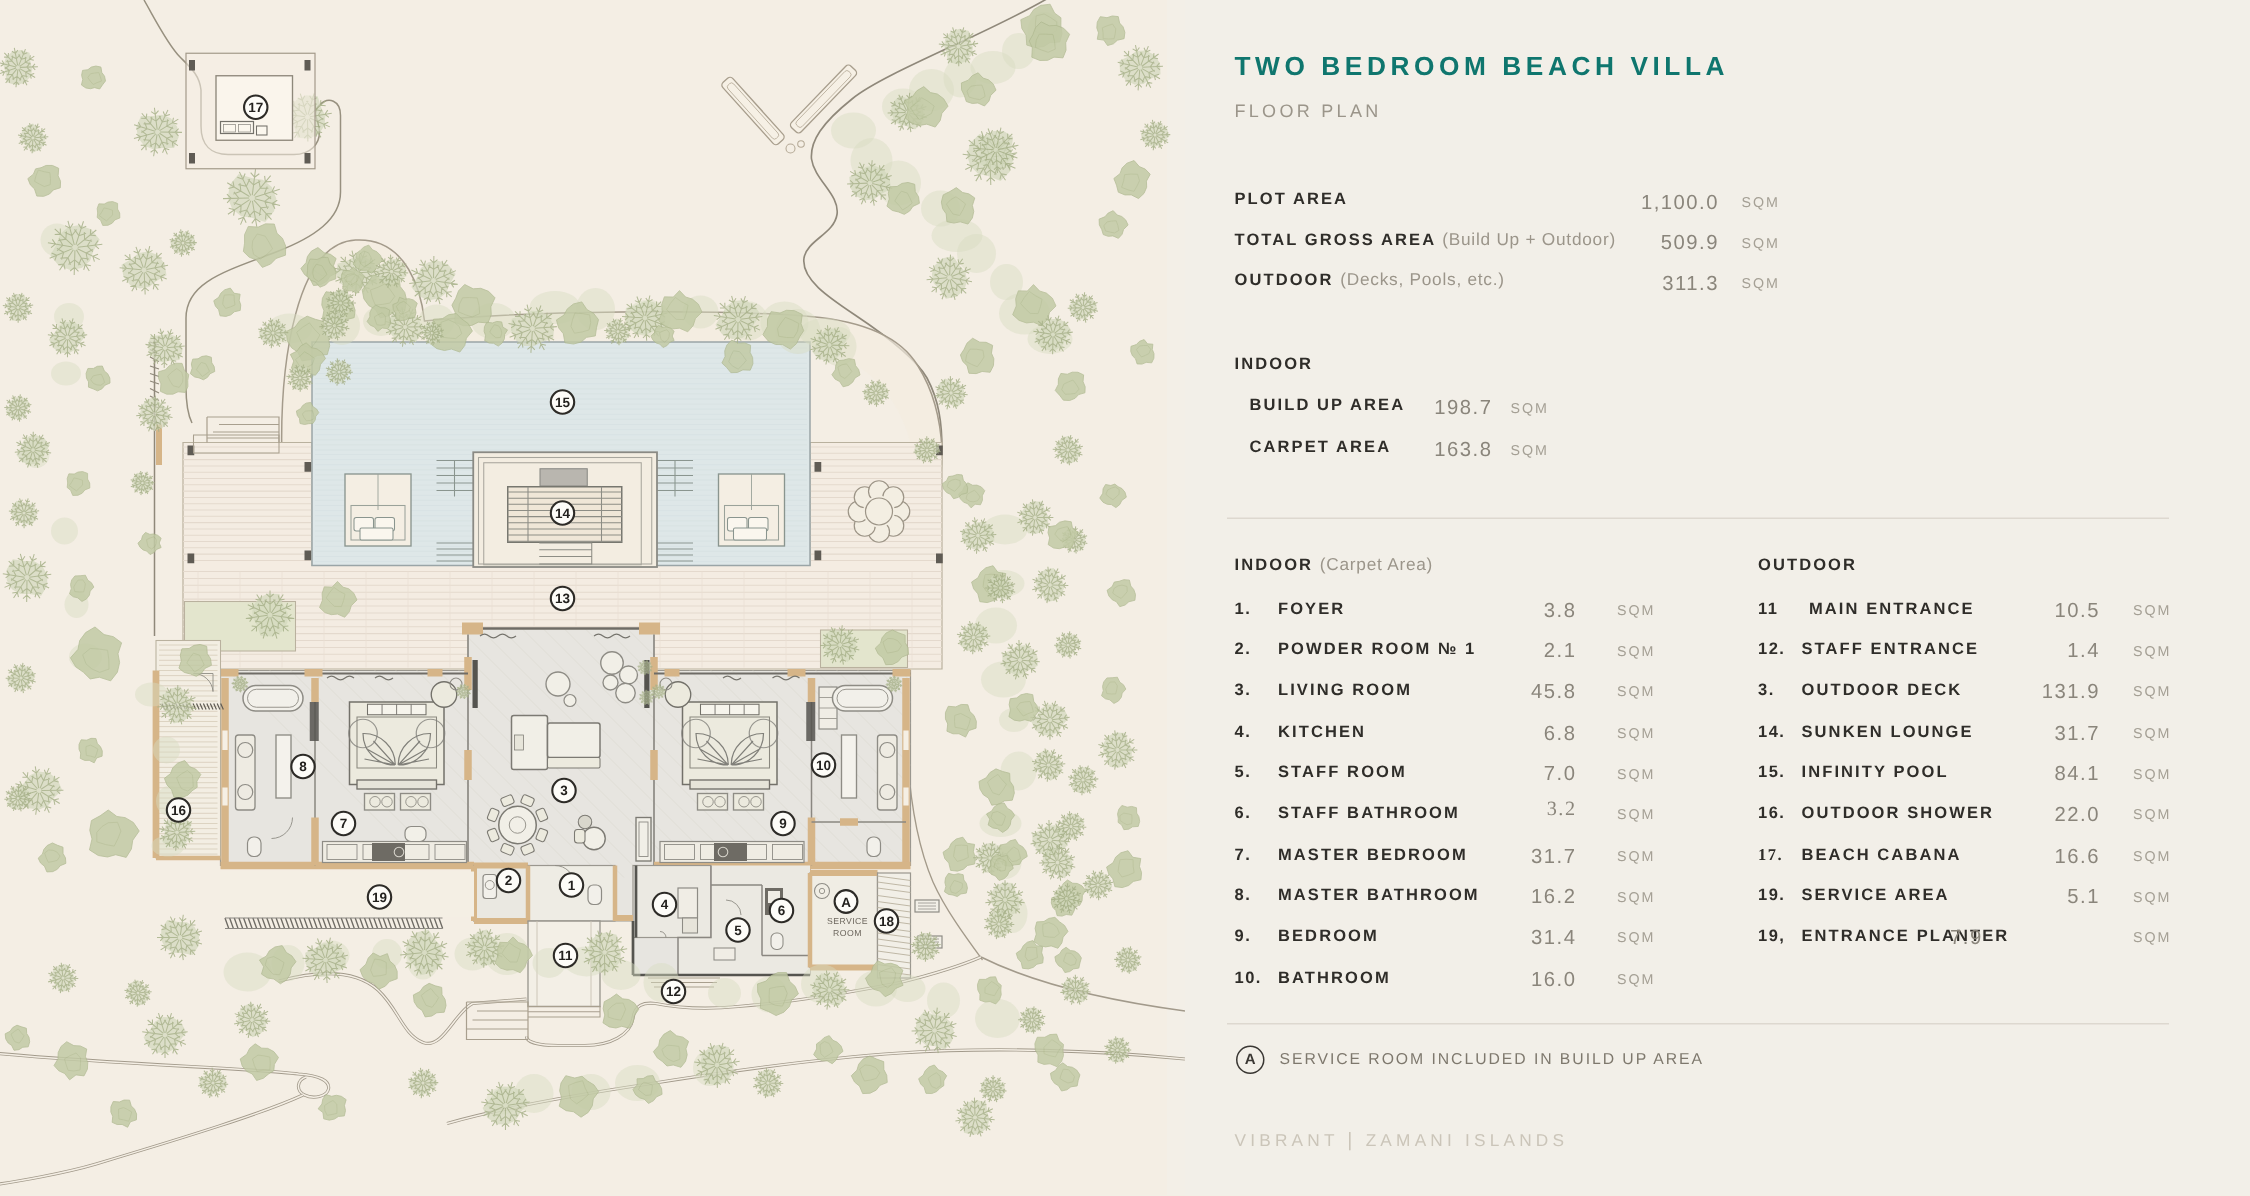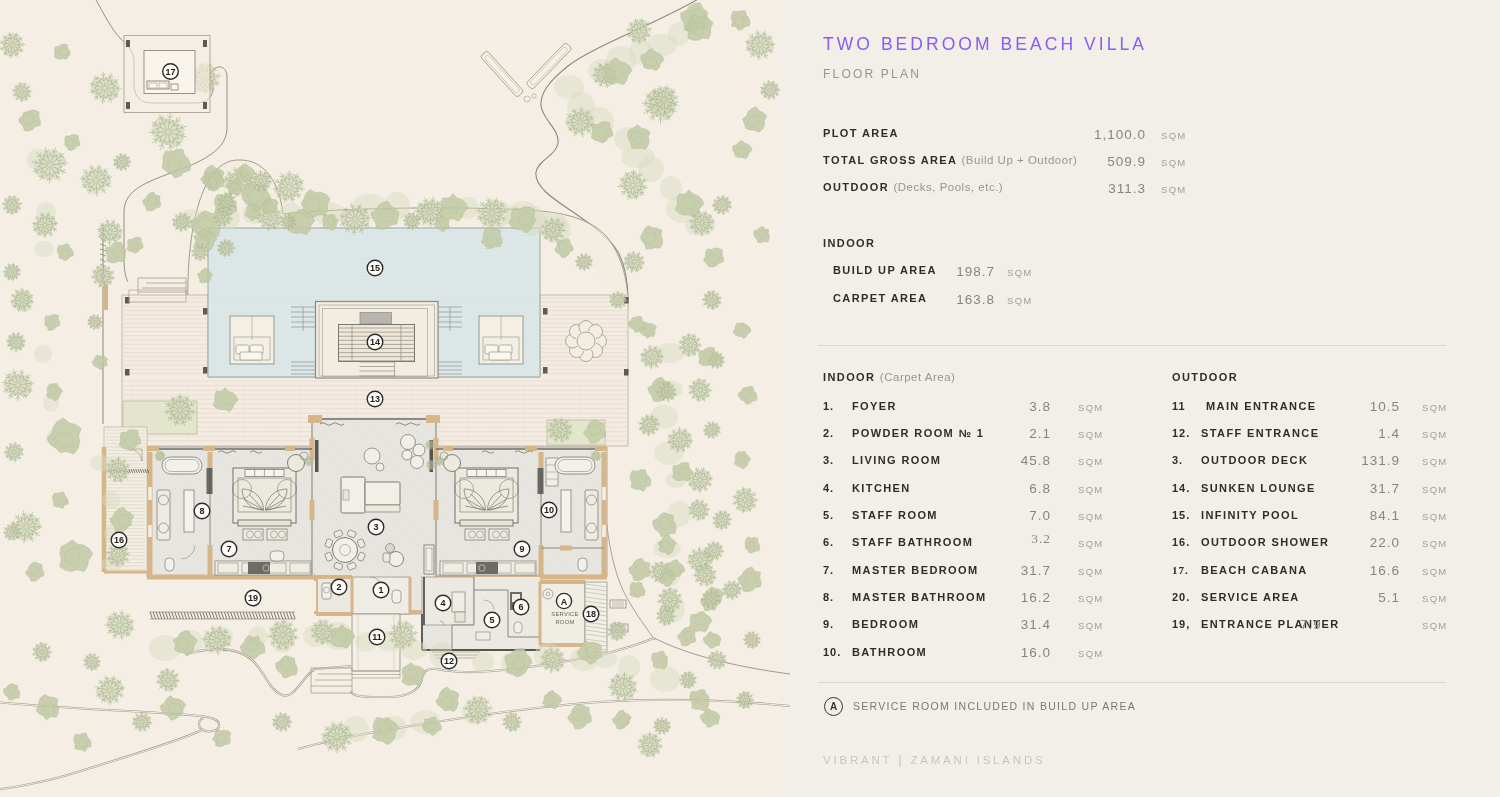--- a/index.html
+++ b/index.html
@@ -1,19 +1,19 @@
 <!DOCTYPE html>
 <html><head><meta charset="utf-8"><style>
 
 html,body{margin:0;padding:0;}
 body{width:1500px;height:797px;background:#f2efe8;font-family:"Liberation Sans",sans-serif;position:relative;overflow:hidden;}
 #plan{position:absolute;left:0;top:0;width:790px;height:797px;background:#f4eee4;}
 #panel{position:absolute;left:790px;top:0;width:710px;height:797px;background:#f2efe8;}
 .abs{position:absolute;white-space:nowrap;}
-.b{font-weight:normal;color:#8b5cf6;}
+.b{font-weight:bold;color:#0f766e;}
 .gray{color:#9b958a;}
 .val{color:#8a857b;letter-spacing:1px;font-size:13.5px;}
 .sqm{color:#a5a095;letter-spacing:1.3px;font-size:9.5px;}
 .rowlab{font-size:11px;font-weight:bold;color:#2f2d29;letter-spacing:1.4px;}
 .rownum{font-size:11px;font-weight:bold;color:#2f2d29;letter-spacing:1px;}
 
 </style></head><body>
 <div id="panel"></div>
 
 <div class="abs b" style="left:823px;top:34px;font-size:17.5px;letter-spacing:3.05px;">TWO BEDROOM BEACH VILLA</div>
@@ -126,21 +126,21 @@
 <div class="abs rownum" style="left:1172px;top:536.2px;">16.</div>
 <div class="abs rowlab" style="left:1201px;top:536.2px;">OUTDOOR SHOWER</div>
 <div class="abs val" style="left:1300px;top:535.2px;width:100px;text-align:right;">22.0</div>
 <div class="abs sqm" style="left:1422px;top:538.2px;">SQM</div>
 
 <div class="abs rownum" style="left:1172px;top:563.6px;font-family:Liberation Serif, serif;">17.</div>
 <div class="abs rowlab" style="left:1201px;top:563.6px;">BEACH CABANA</div>
 <div class="abs val" style="left:1300px;top:562.6px;width:100px;text-align:right;">16.6</div>
 <div class="abs sqm" style="left:1422px;top:565.6px;">SQM</div>
 
-<div class="abs rownum" style="left:1172px;top:591.0px;">20.</div>
+<div class="abs rownum" style="left:1172px;top:591.0px;">19.</div>
 <div class="abs rowlab" style="left:1201px;top:591.0px;">SERVICE AREA</div>
 <div class="abs val" style="left:1300px;top:590.0px;width:100px;text-align:right;">5.1</div>
 <div class="abs sqm" style="left:1422px;top:593.0px;">SQM</div>
 
 <div class="abs rownum" style="left:1172px;top:618.3px;">19,</div>
 <div class="abs rowlab" style="left:1201px;top:618.3px;">ENTRANCE PLANTER</div>
 <div class="abs val" style="left:1300px;top:617.3px;width:100px;text-align:left;">7.9</div>
 <div class="abs sqm" style="left:1422px;top:620.3px;">SQM</div>
 
 <div class="abs" style="left:818px;top:682px;width:628px;height:1px;background:#ddd8cf;"></div>

